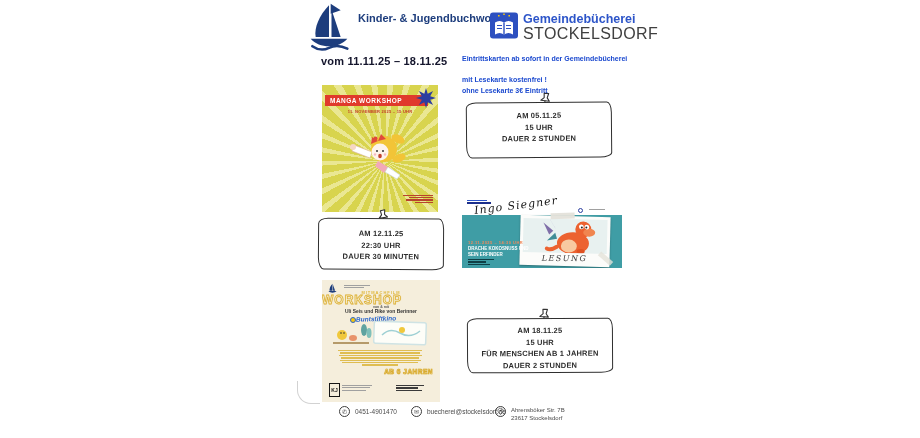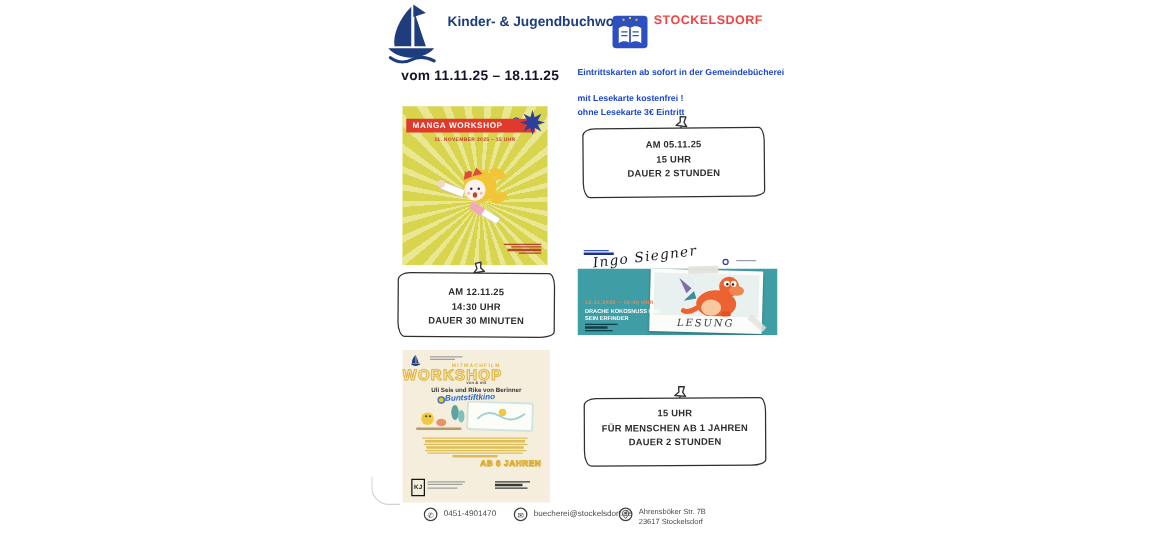--- a/index.html
+++ b/index.html
@@ -7,21 +7,21 @@
     position:relative; width:920px; height:438px; background:#ffffff;
     font-family:"Liberation Sans", sans-serif; overflow:hidden;
   }
   .abs { position:absolute; }
   .nowrap { white-space:nowrap; }
 
   
   .festival-line1 { font-size:11px; font-weight:bold; color:#1d3d7d; }
   .festival-line2 { font-size:10.5px; color:#1d3d7d; margin-top:1px; }
   .library-line1 { font-size:12.5px; font-weight:bold; color:#2d55c9; }
-  .library-line2 { font-size:10px; font-weight:700; color:#ef4444; letter-spacing:.4px; margin-top:-1px; }
+  .library-line2 { font-size:16px; font-weight:400; color:#404040; letter-spacing:.4px; margin-top:-1px; }
   .date-range { font-size:11px; font-weight:800; color:#14152c; letter-spacing:.2px; }
   .tickets { font-size:7px; font-weight:bold; color:#1b49cf; }
 
   
   .poster { position:absolute; overflow:hidden; }
   #manga-poster {
     left:322px; top:85px; width:116px; height:127px;
     background: repeating-conic-gradient(from -10deg at 54% 60%,
       rgba(252,250,215,.5) 0 4.5deg, rgba(252,250,215,0) 4.5deg 12deg), #d8d44e;
   }
@@ -113,20 +113,21 @@
   <div class="abs" style="left:489px; top:11px; width:30px; height:29px;">
     <svg width="30" height="29" viewBox="0 0 30 28">
       <rect x="1" y="1" width="28" height="26" rx="3" fill="#2d50c0"></rect>
       <path d="M9 3.5 h1.6 v1.6 h-1.6 Z M14.2 2 h1.6 v1.6 h-1.6 Z M19.4 3.5 h1.6 v1.6 h-1.6 Z" fill="#f2c50f"></path>
       <path d="M6 11 C9 9 12 9 15 11 C18 9 21 9 24 11 L24 23 C21 21 18 21 15 23 C12 21 9 21 6 23 Z" fill="#ffffff"></path>
       <path d="M15 11 L15 23" stroke="#2d50c0" stroke-width="1.4"></path>
       <path d="M8 14 H13 M8 17 H13 M17 14 H22 M17 17 H22" stroke="#2d50c0" stroke-width="1"></path>
     </svg>
   </div>
   <div class="abs" style="left:523px; top:12px;">
+    <div class="library-line1">Gemeindebücherei</div>
     <div class="library-line2">STOCKELSDORF</div>
   </div>
 
   <div class="abs date-range nowrap" style="left:321px; top:55px;">vom 11.11.25 – 18.11.25</div>
   <div class="abs tickets nowrap" style="left:462px; top:55px;">Eintrittskarten ab sofort in der Gemeindebücherei</div>
   <div class="abs tickets nowrap" style="left:462px; top:76px;">mit Lesekarte kostenfrei !</div>
   <div class="abs tickets nowrap" style="left:462px; top:87px;">ohne Lesekarte 3€ Eintritt</div>
 
   <div id="manga-poster" class="poster">
     <div class="abs" style="left:4px; top:3px;">
@@ -183,21 +184,21 @@
   </div>
 
   <div class="pin" style="left:376px; top:209px; transform:rotate(-6deg);">
     <svg width="14" height="16" viewBox="0 0 14 16">
       <path d="M5 1.5 L9.5 1 L8.8 5.5 L11.5 8.5 L3 9 L5.8 5.8 Z" fill="#fff" stroke="#333" stroke-width="1.1" stroke-linejoin="round"></path>
       <path d="M7.2 9 L7 14.5" stroke="#333" stroke-width="1.1" stroke-linecap="round"></path>
     </svg>
   </div>
   <div class="note" style="left:318px; top:218px; width:126px; height:52px; padding-top:9px; transform:rotate(0.4deg);">
     <div>AM 12.11.25</div>
-    <div>14:30 UHR</div>
+    <div>22:30 UHR</div>
     <div>DAUER 30 MINUTEN</div>
   </div>
 
   <div id="koko-poster" class="poster">
     <div class="k-teal"></div>
     <div class="abs" style="left:5px; top:3px; width:28px;">
       <div class="mini-bar-blue" style="width:20px;"></div>
       <div class="mini-bar-navy" style="width:24px;"></div>
     </div>
     <div class="abs" style="left:116px; top:3px;">
@@ -299,20 +300,21 @@
     </div>
   </div>
 
   <div class="pin" style="left:537px; top:308px; transform:rotate(8deg);">
     <svg width="14" height="16" viewBox="0 0 14 16">
       <path d="M5 1.5 L9.5 1 L8.8 5.5 L11.5 8.5 L3 9 L5.8 5.8 Z" fill="#fff" stroke="#333" stroke-width="1.1" stroke-linejoin="round"></path>
       <path d="M7.2 9 L7 14.5" stroke="#333" stroke-width="1.1" stroke-linecap="round"></path>
     </svg>
   </div>
   <div class="note" style="left:467px; top:318px; width:146px; height:55px; padding-top:6px; transform:rotate(-0.3deg);">
+    <div>AM 18.11.25</div>
     <div>15 UHR</div>
     <div>FÜR MENSCHEN AB 1 JAHREN</div>
     <div>DAUER 2 STUNDEN</div>
   </div>
 
   <div class="frame-corner"></div>
 
   <div class="c-icon" style="left:339px; top:406px;">✆</div>
   <div class="c-label nowrap" style="left:355px; top:408px;">0451-4901470</div>
 

